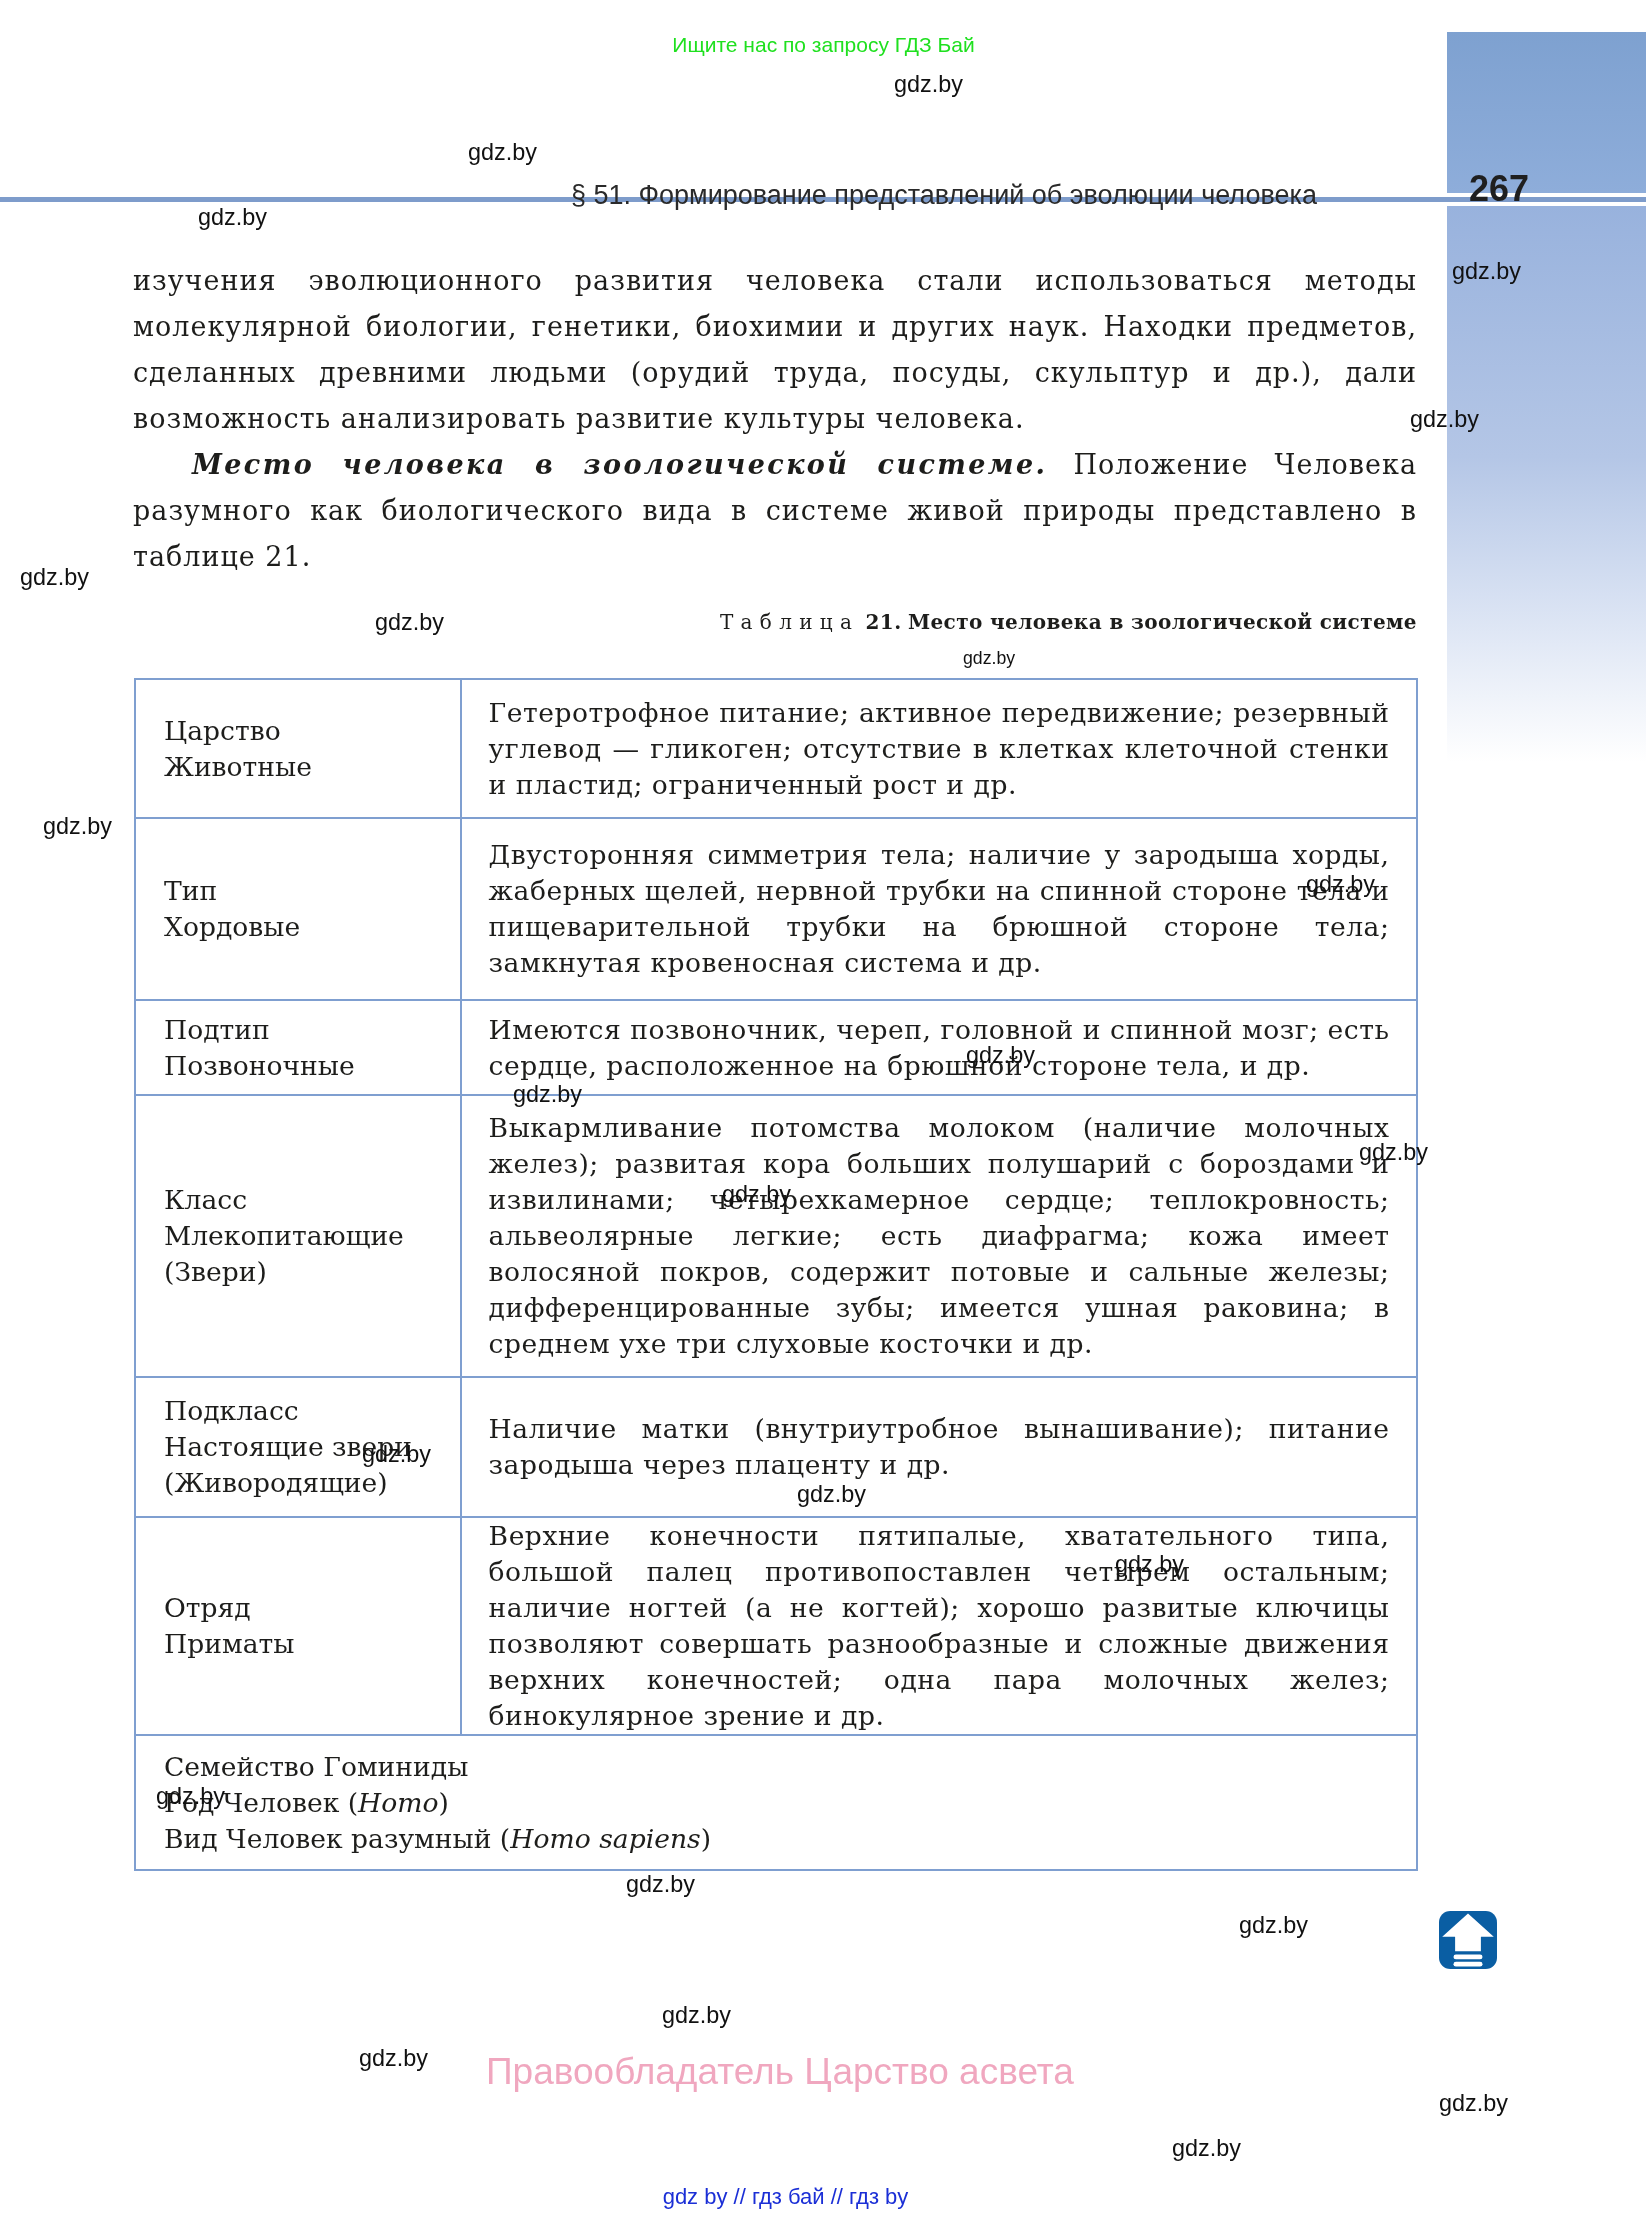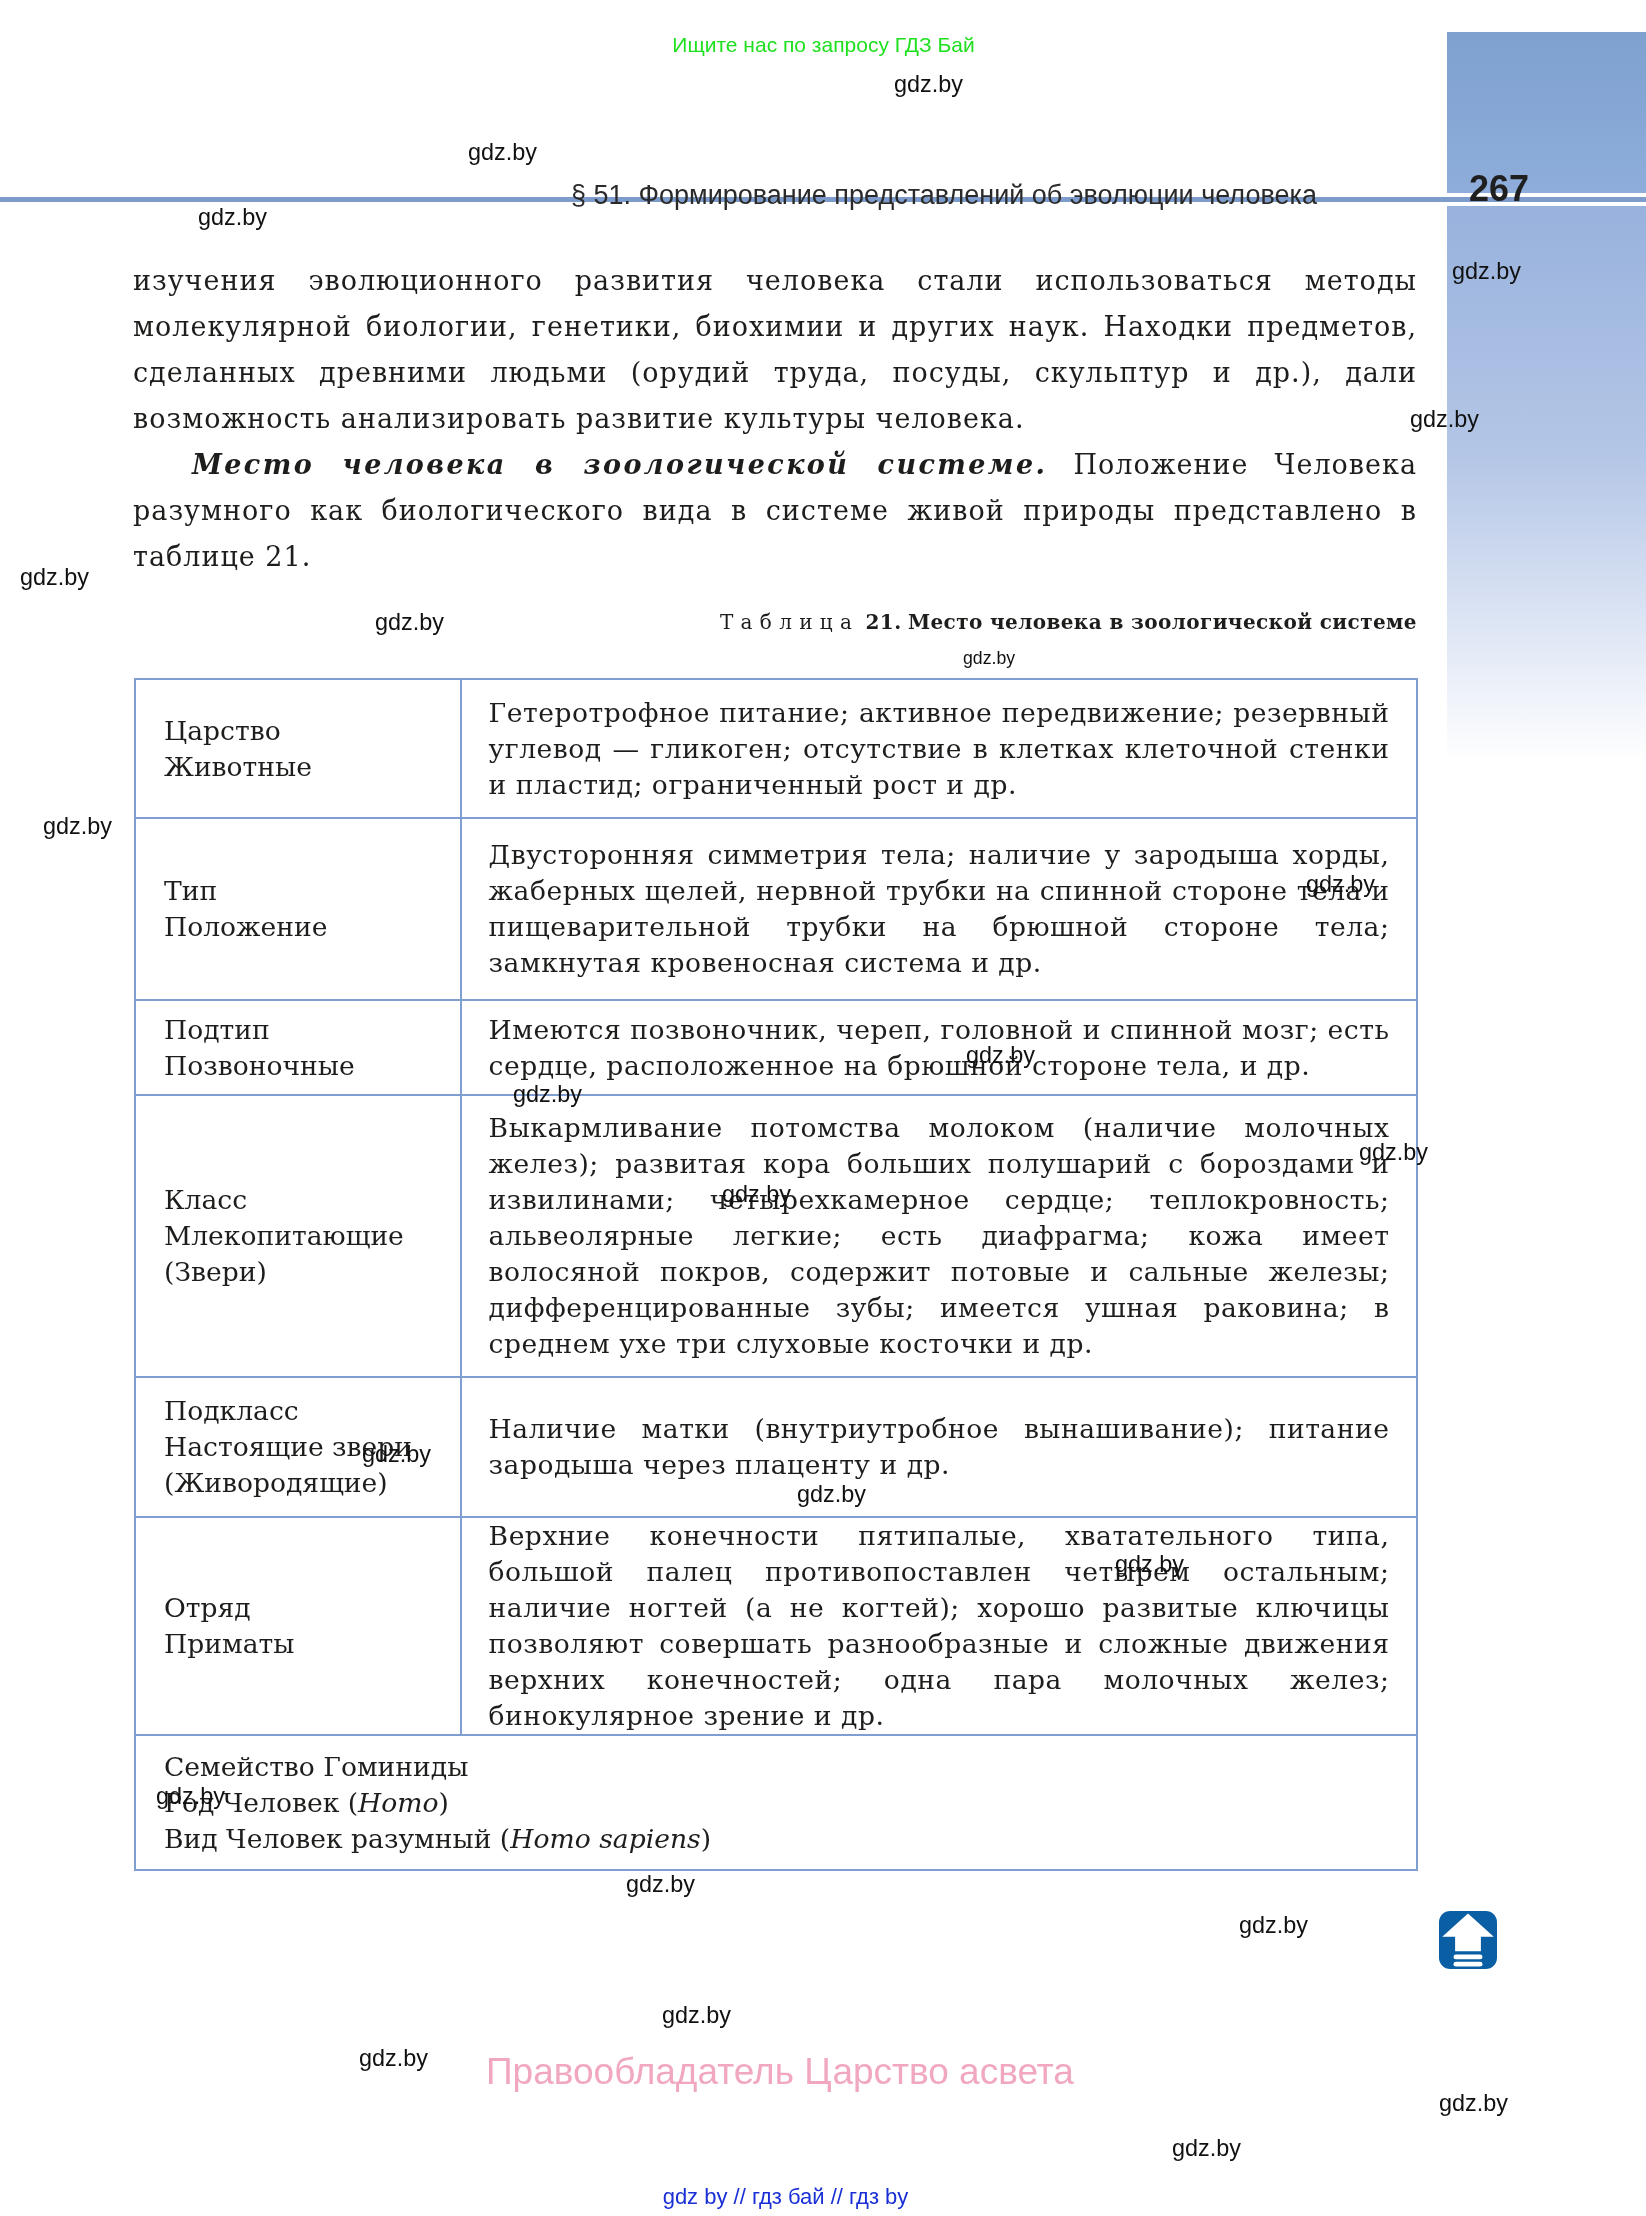--- a/index.html
+++ b/index.html
@@ -65,21 +65,21 @@
   <tr style="height:139px">
     <td class="taxon">
       <div>Царство</div>
       <div>Животные</div>
     </td>
     <td class="desc">Гетеротрофное питание; активное передвижение; резервный углевод — гликоген; отсутствие в клетках клеточной стенки и пластид; ограниченный рост и др.</td>
   </tr>
   <tr style="height:182px">
     <td class="taxon">
       <div>Тип</div>
-      <div>Положение</div>
+      <div>Хордовые</div>
     </td>
     <td class="desc">Двусторонняя симметрия тела; наличие у зародыша хорды, жаберных щелей, нервной трубки на спинной стороне тела и пищеварительной трубки на брюшной стороне тела; замкнутая кровеносная система и др.</td>
   </tr>
   <tr style="height:95px">
     <td class="taxon">
       <div>Подтип</div>
       <div>Позвоночные</div>
     </td>
     <td class="desc">Имеются позвоночник, череп, головной и спинной мозг; есть сердце, расположенное на брюшной стороне тела, и др.</td>
   </tr>

